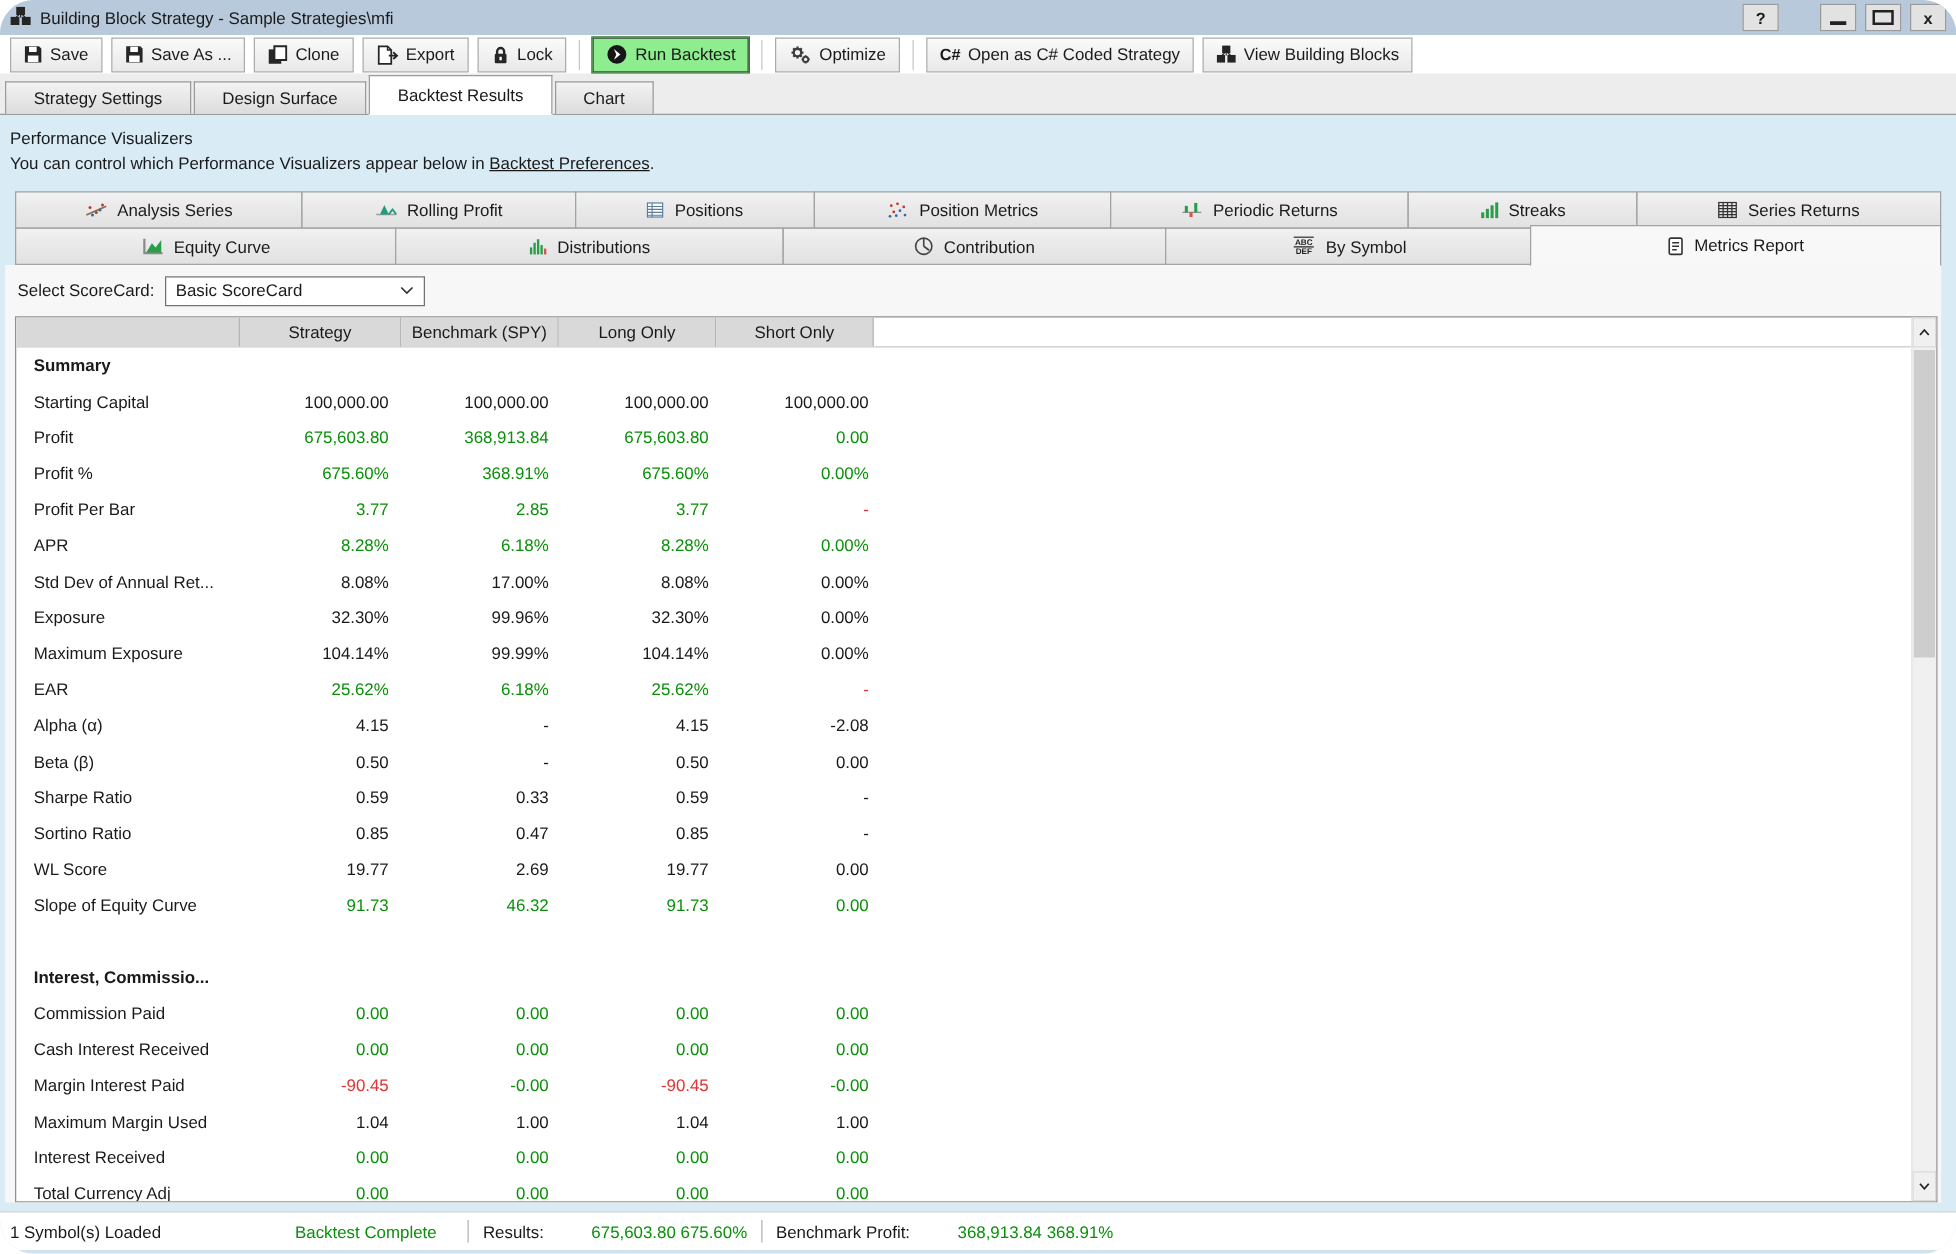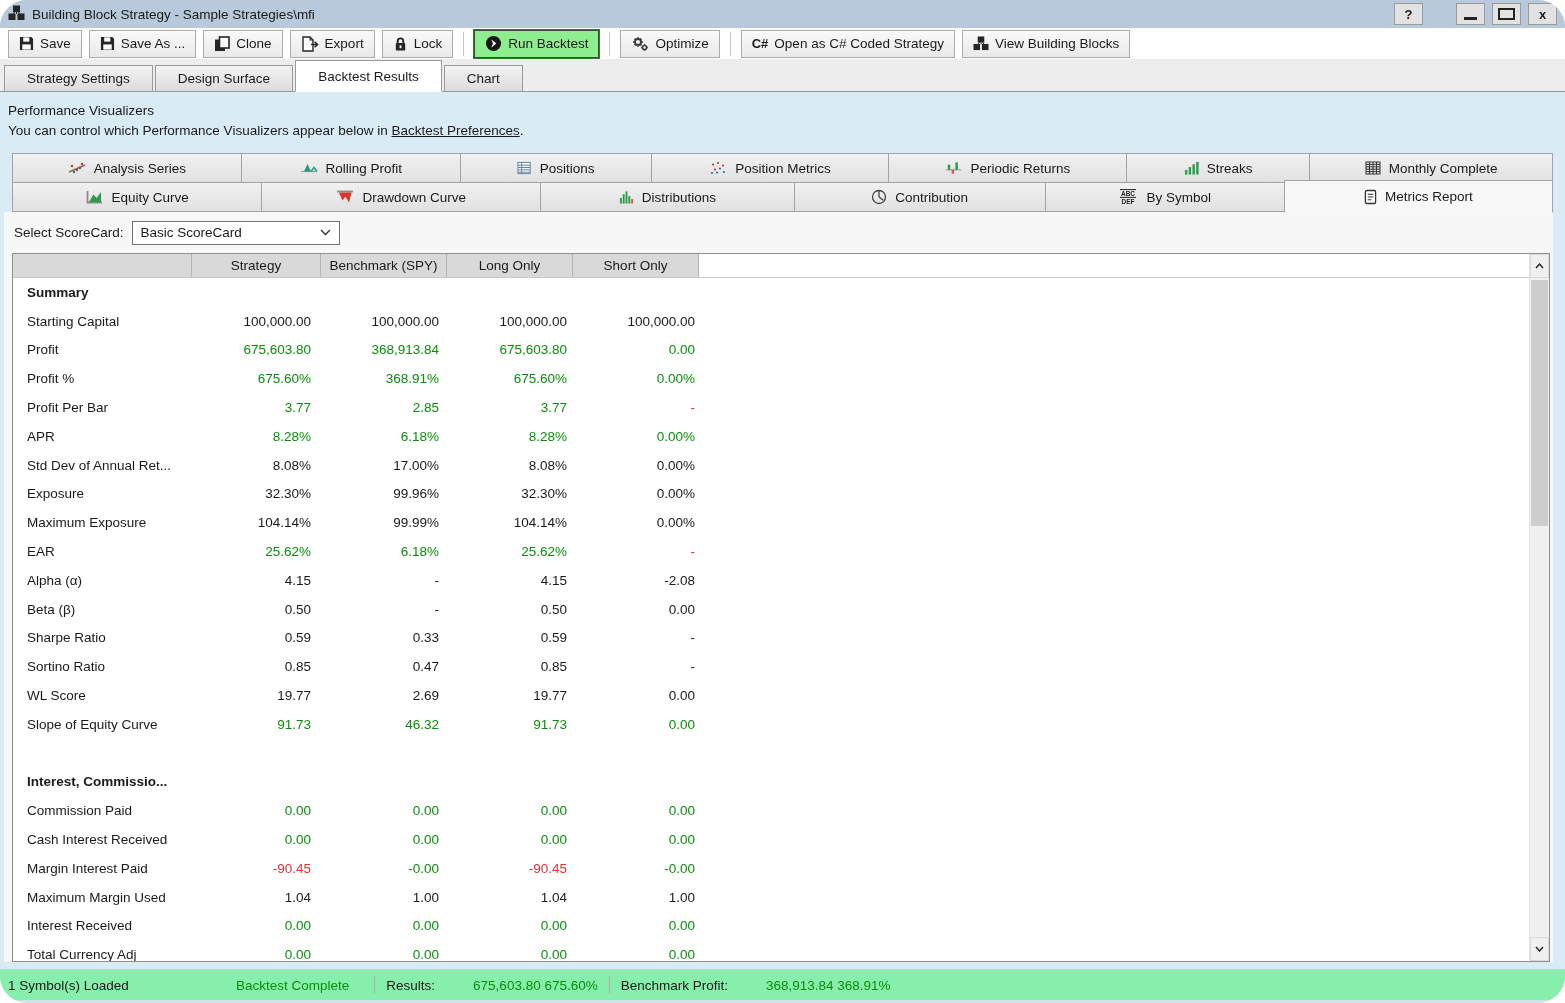--- a/index.html
+++ b/index.html
@@ -72,21 +72,21 @@
   .trow.section .lab{font-weight:bold;}
   .g{color:var(--green);} .r{color:var(--red);} .k{color:var(--ink);}
 
   .vscroll{position:absolute;top:0;right:0;bottom:0;width:19px;background:#f0f0f0;border-left:1px solid #e3e3e3;}
   .sb-btn{position:absolute;left:0;width:19px;height:24px;background:#f0f0f0;display:flex;align-items:center;
     justify-content:center;border:1px solid #dadada;box-sizing:border-box;}
   .sb-btn.up{top:0;} .sb-btn.down{bottom:0;}
   .sb-thumb{position:absolute;left:1px;top:26px;width:17px;height:246px;background:#cdcdcd;}
 
   
-  .statusbar{height:30px;background:#86efac;border-top:1px solid #cfcfcf;display:flex;align-items:center;
+  .statusbar{height:30px;background:#ffffff;border-top:1px solid #cfcfcf;display:flex;align-items:center;
     font-size:13.5px;padding-left:8px;flex:none;margin-bottom:3px;}
   .st-sym{width:228px;flex:none;}
   .st-state{color:var(--green);margin-right:14px;}
   .st-sep{width:1px;height:18px;background:#b2b2b2;margin:0 11px;flex:none;}
   .st-val{color:var(--green);margin-left:6px;padding-left:32px;}
 </style>
 </head>
 <body>
 
 <div class="window">
@@ -270,38 +270,31 @@
               <rect x="13" y="0.5" width="2.6" height="13.5"></rect>
             </g>
           </svg>
         <span>Streaks</span>
       </div>
       <div class="viztab" style="flex:242">
         <svg width="16" height="14" viewBox="0 0 16 14">
             <rect x="1" y="1" width="14" height="12" fill="none" stroke="#333"></rect>
             <path stroke="#333" d="M1 3.4h14M1 5.8h14M1 8.2h14M1 10.6h14M4.5 1v12M8 1v12M11.5 1v12"></path>
           </svg>
-        <span>Monthly Complete</span>
+        <span>Series Returns</span>
       </div>
     </div>
 
     <div class="viztabs row2">
       <div class="viztab" style="flex:248">
         <svg width="18" height="14" viewBox="0 0 18 14">
             <path d="M2.5 1v11.5H17" stroke="#8a8a8a" stroke-width="1.8" fill="none"></path>
             <path d="M4 12L8.5 4.5l3 3.5 4.5-6v10z" fill="#2a9d4a"></path>
           </svg>
         <span>Equity Curve</span>
-      </div>
-      <div class="viztab" style="flex:278">
-        <svg width="18" height="14" viewBox="0 0 18 14">
-            <path d="M1 1.5h16" stroke="#8a8a8a" stroke-width="1.8"></path>
-            <path d="M3 2.5l3.5 8 3-4 3.5 6 2.5-10z" fill="#d9342b"></path>
-          </svg>
-        <span>Drawdown Curve</span>
       </div>
       <div class="viztab" style="flex:252">
         <svg width="15" height="14" viewBox="0 0 16 14">
             <g fill="#2a9d4a">
               <rect x="1" y="8" width="2" height="6"></rect>
               <rect x="4" y="4" width="2" height="10"></rect>
               <rect x="7" y="1" width="2" height="13"></rect>
               <rect x="10" y="6" width="2" height="8"></rect>
             </g>
             <rect x="13" y="9" width="2" height="5" fill="#d9534f"></rect>

